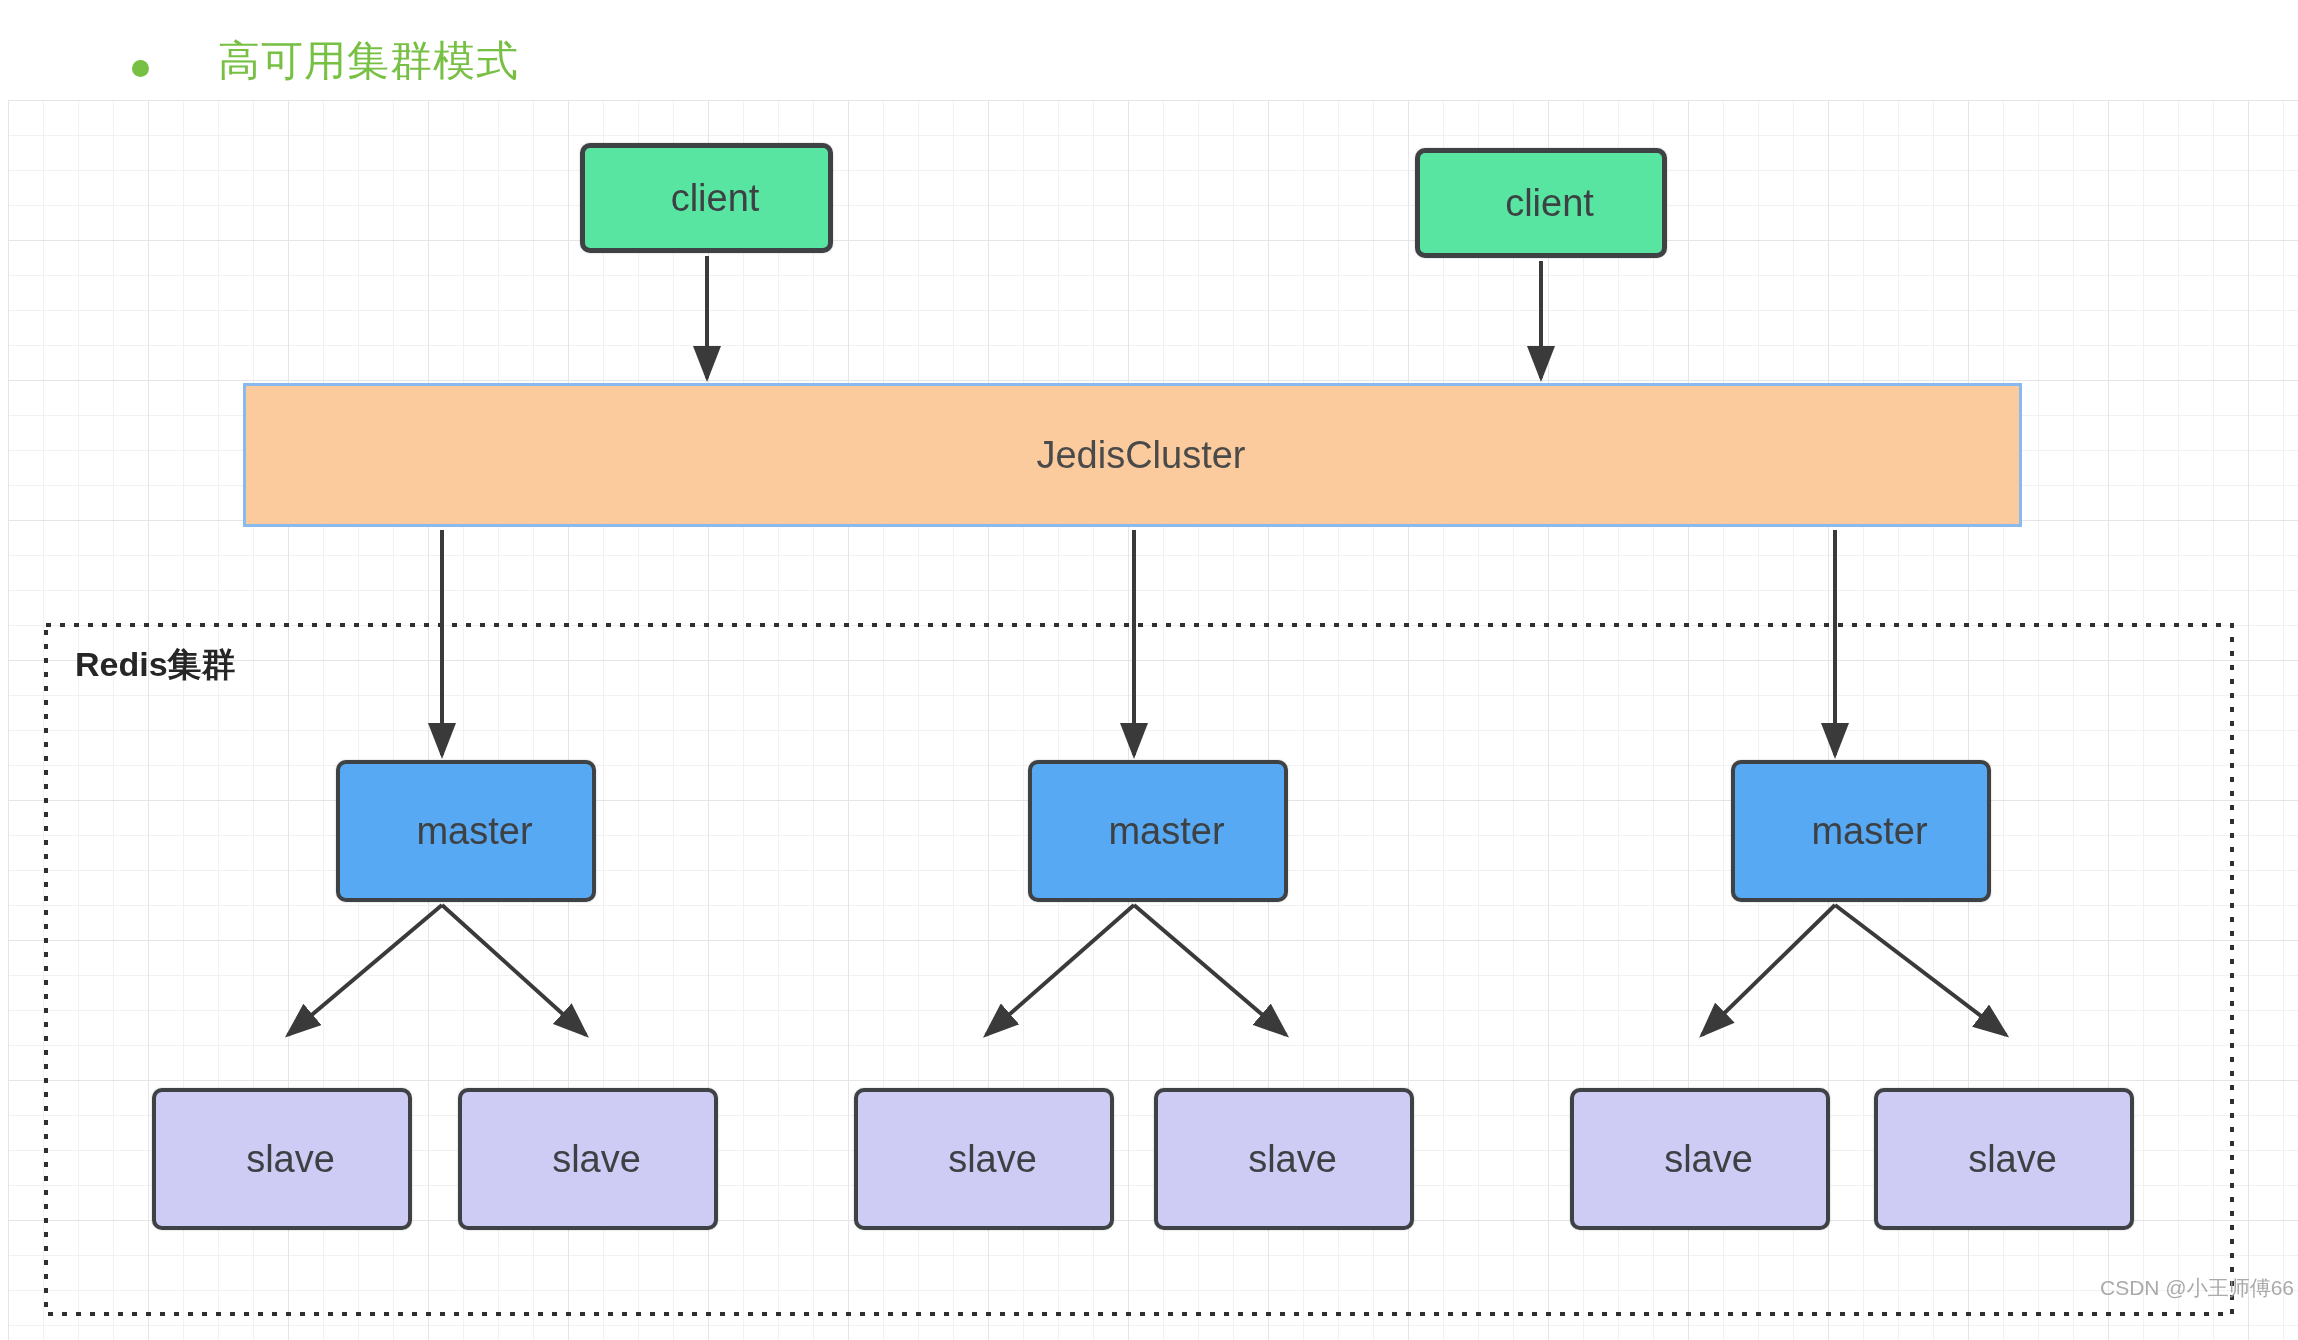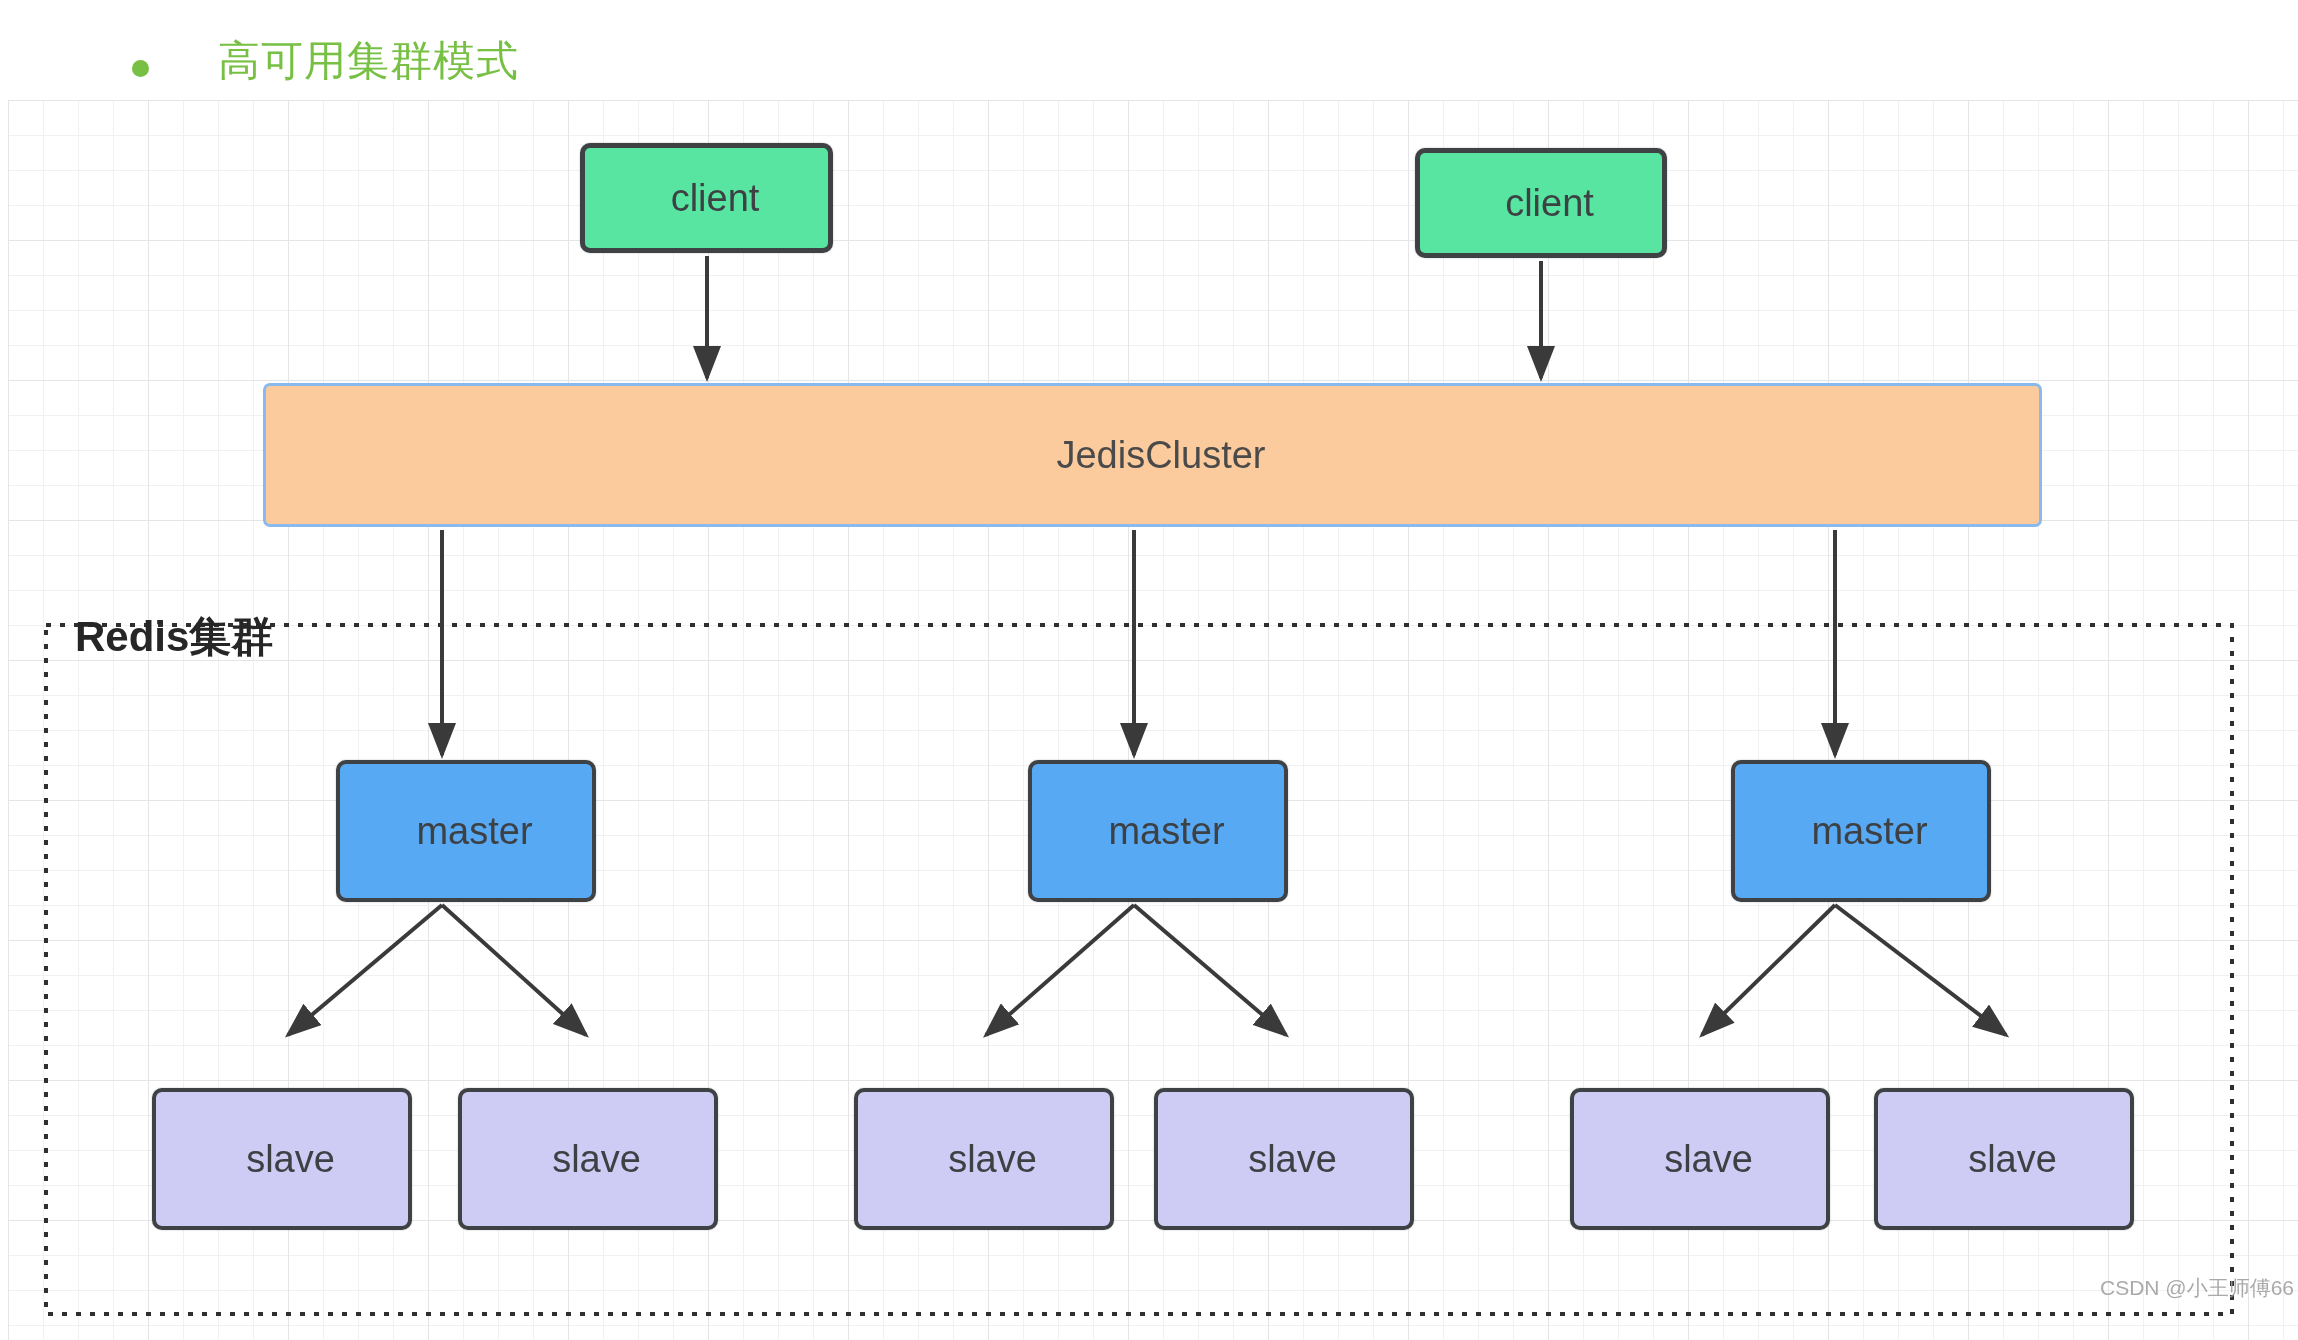--- a/index.html
+++ b/index.html
@@ -61,26 +61,26 @@
     font-size:38px;color:var(--node-text);line-height:1;
     box-shadow:0 0 2px rgba(0,0,0,0.25);
     padding-left:17px;
   }
   .node span{white-space:nowrap;}
   .client{background:var(--client-fill);border-width:5px;}
   .master{background:var(--master-fill);margin-left:24px;}
   .slave{background:var(--slave-fill);margin-top:48px;}
   .bar{
     background:var(--bar-fill);border:3px solid var(--bar-border);
-    border-radius:7px;color:#4a4a4a;box-shadow:none;margin-left:20px;
+    border-radius:0;color:#4a4a4a;box-shadow:none;
   }
 
   .cluster-label{
-    position:absolute;left:75px;top:614px;z-index:3;
-    font-size:42px;font-weight:bold;color:var(--label-text);
+    position:absolute;left:75px;top:646px;z-index:3;
+    font-size:34px;font-weight:bold;color:var(--label-text);
     white-space:nowrap;line-height:1.1;
   }
 
   .watermark{
     position:absolute;left:2100px;top:1274px;z-index:5;
     font-size:21px;color:var(--watermark-color);opacity:0.85;
     white-space:nowrap;
   }
 </style>
 </head>

